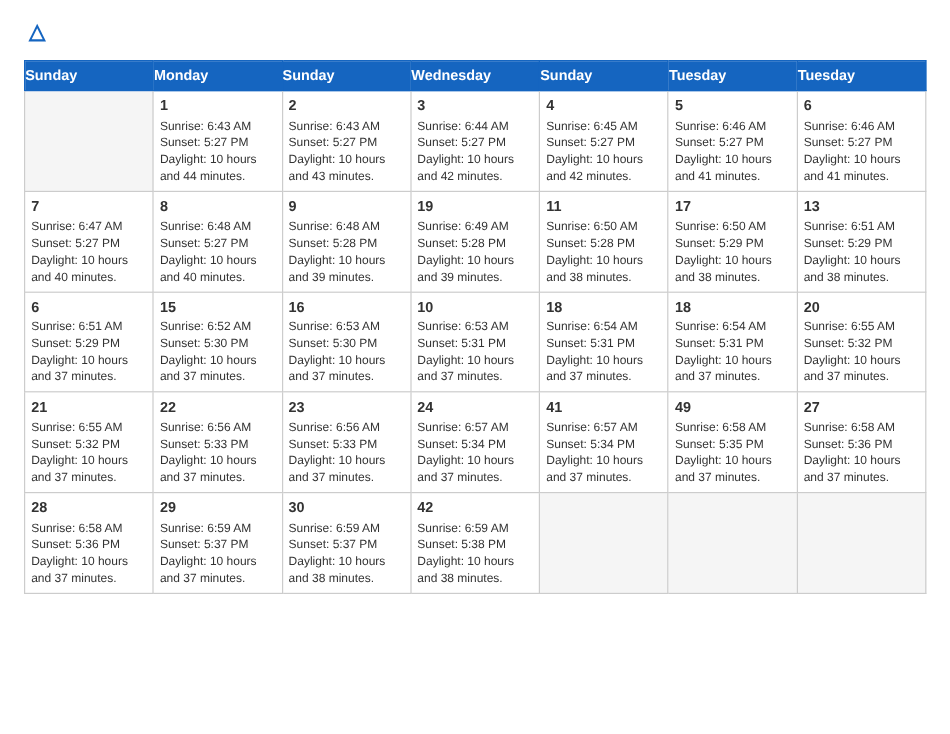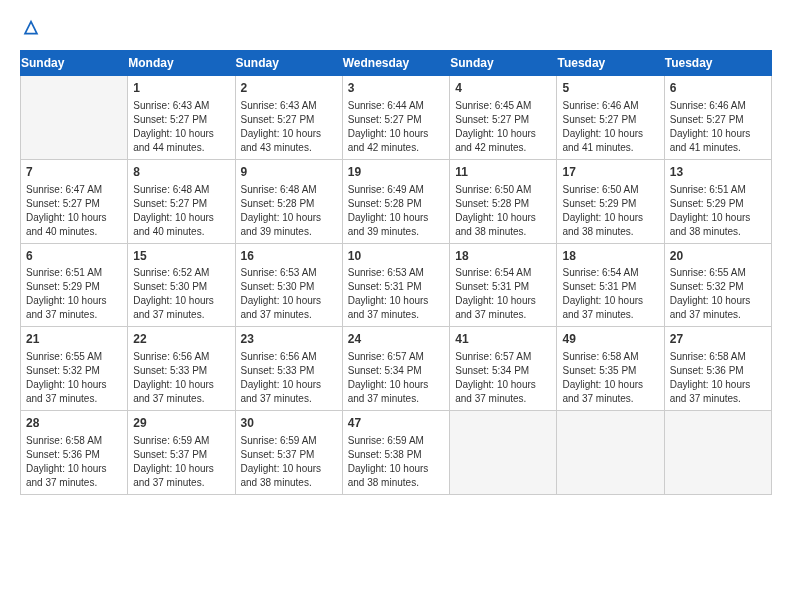--- a/index.html
+++ b/index.html
@@ -249,21 +249,21 @@
           </td>
           <td>
             <span class="day-num">29</span>
             <div class="day-info">Sunrise: 6:59 AM<br>Sunset: 5:37 PM<br>Daylight: 10 hours and 37 minutes.</div>
           </td>
           <td>
             <span class="day-num">30</span>
             <div class="day-info">Sunrise: 6:59 AM<br>Sunset: 5:37 PM<br>Daylight: 10 hours and 38 minutes.</div>
           </td>
           <td>
-            <span class="day-num">47</span>
+            <span class="day-num">42</span>
             <div class="day-info">Sunrise: 6:59 AM<br>Sunset: 5:38 PM<br>Daylight: 10 hours and 38 minutes.</div>
           </td>
           <td class="empty"></td>
           <td class="empty"></td>
           <td class="empty"></td>
         </tr>
       </tbody>
   </table>
 </div>
 

